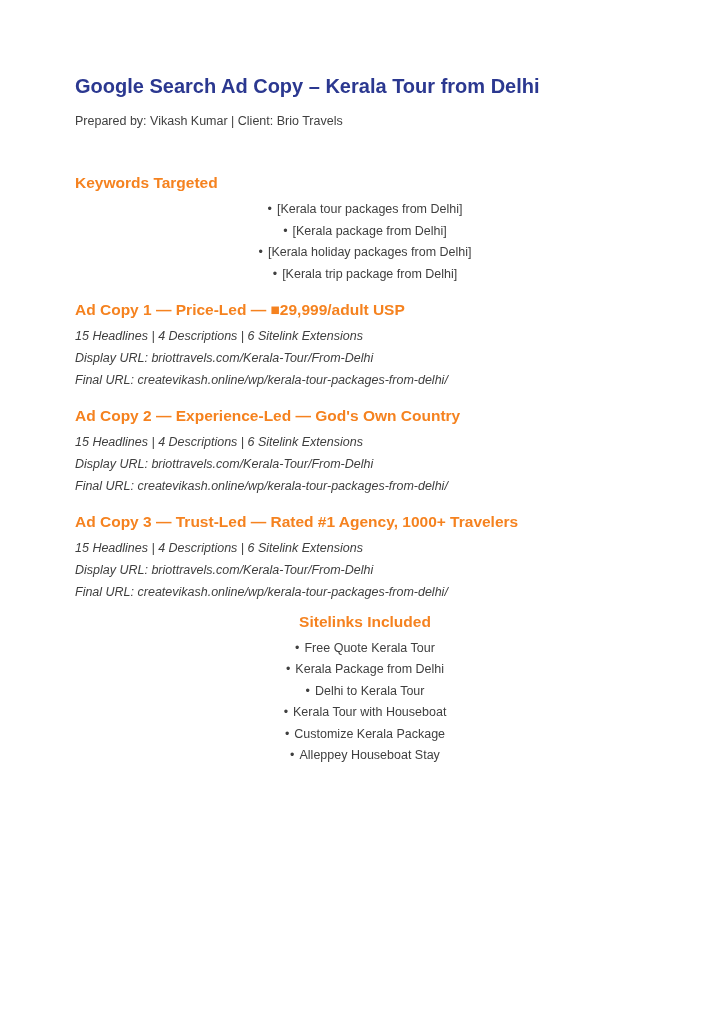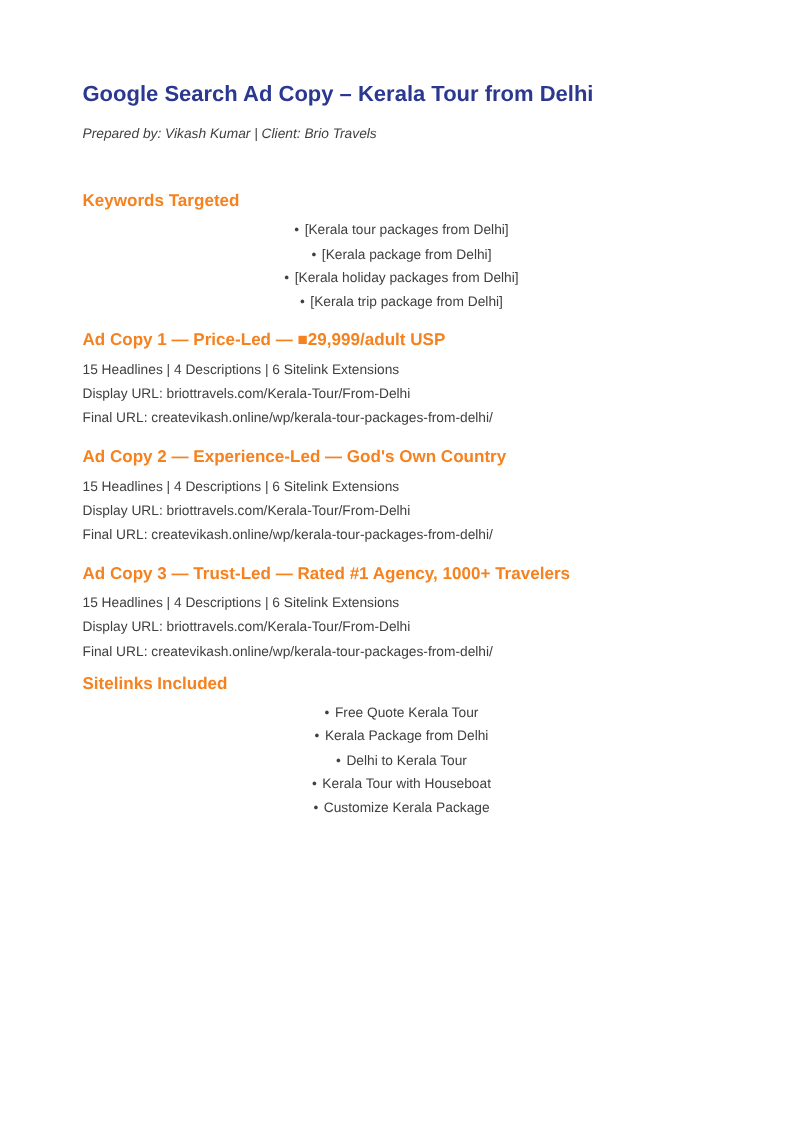--- a/index.html
+++ b/index.html
@@ -28,50 +28,49 @@
     line-height:25px;
     font-weight:bold;
     color:var(--blue);
     margin:0 0 14px 0;
   }
   .doc-subtitle{
     font-size:12.5px;
     line-height:16px;
     margin:0;
     color:var(--text);
-    font-style:italic;
   }
   .section-heading{
     font-size:15.5px;
     line-height:19px;
     font-weight:bold;
     color:var(--orange);
     margin:0 0 9px 0;
   }
   .keywords-section .section-heading{ margin-top:44px; }
   .adcopy-section .section-heading{ margin-top:18px; }
-  .sitelinks-section .section-heading{ margin-top:11px; }
+  .sitelinks-section .section-heading{ margin-top:11px;text-align:center; }
   .line{
     font-size:12.5px;
     line-height:16px;
     margin:0 0 6px 0;
     color:var(--text);
   }
   .bullet-list{ margin:0 0 2px 0;text-align:center; }
   .bullet-item{
     font-size:12.5px;
     line-height:16px;
     margin:0 0 5.5px 0;
     color:var(--text);
   }
   .bullet{
     display:inline-block;
     margin-right:5px;
   }
-  .adcopy-block{ margin:0 0 12px 0; }
+  .adcopy-block{ margin:0 0 12px 0;font-style:italic; }
 </style>
 </head>
 <body>
 
 <div class="page">
 
   <h1 class="doc-title">Google Search Ad Copy – Kerala Tour from Delhi</h1>
   <p class="doc-subtitle">Prepared by: Vikash Kumar | Client: Brio Travels</p>
 
   <div class="keywords-section">
@@ -112,16 +111,17 @@
   </div>
 
   <div class="sitelinks-section">
     <h2 class="section-heading">Sitelinks Included</h2>
     <div class="bullet-list">
       <div class="bullet-item"><span class="bullet">•</span><span>Free Quote Kerala Tour</span></div>
       <div class="bullet-item"><span class="bullet">•</span><span>Kerala Package from Delhi</span></div>
       <div class="bullet-item"><span class="bullet">•</span><span>Delhi to Kerala Tour</span></div>
       <div class="bullet-item"><span class="bullet">•</span><span>Kerala Tour with Houseboat</span></div>
       <div class="bullet-item"><span class="bullet">•</span><span>Customize Kerala Package</span></div>
+      <div class="bullet-item"><span class="bullet">•</span><span>Alleppey Houseboat Stay</span></div>
     </div>
   </div>
 
 </div>
 
 </body></html>

